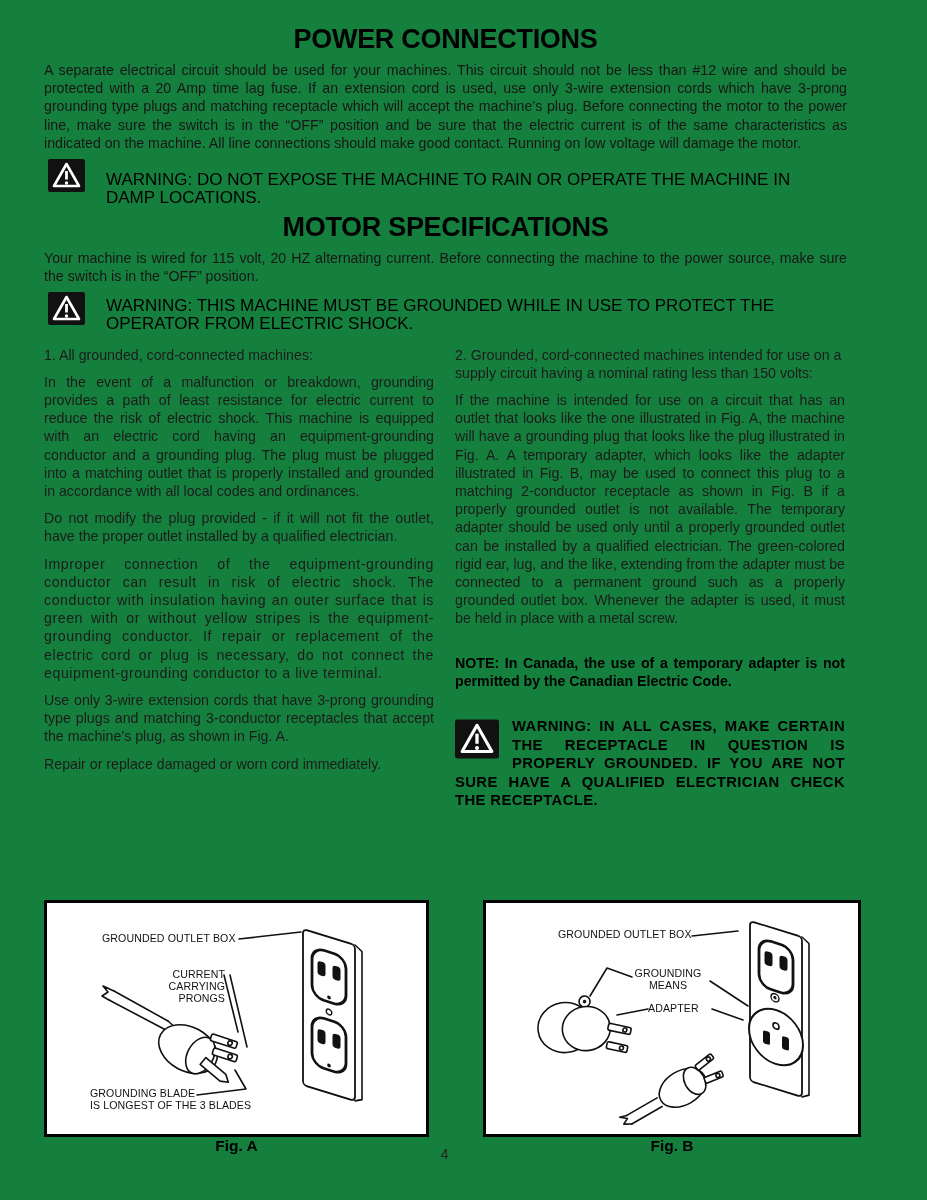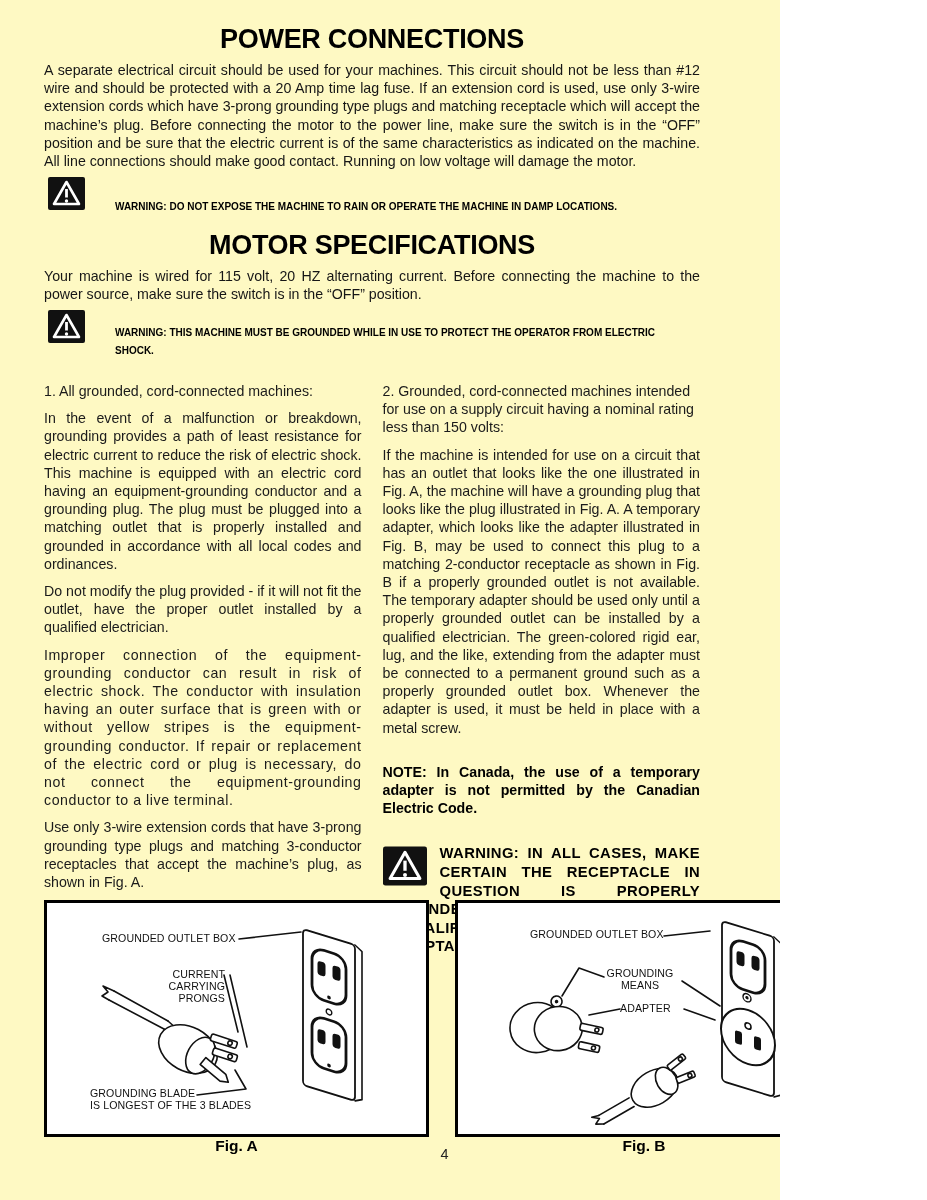--- a/index.html
+++ b/index.html
@@ -2,51 +2,51 @@
 <html><head>
 <meta charset="utf-8">
 <style>
   * { box-sizing: border-box; }
   html,body { margin:0; padding:0; background:#ffffff; }
   body {
     width:927px; height:1200px;
     font-family:"Liberation Sans","DejaVu Sans",sans-serif;
     color:#1b1b1b;
   }
-  .page { position:relative; width:780px; height:1200px; background:#fef9c3;
+  .page { position:relative; width:927px; height:1200px; background:#15803d;
           padding:24px 80px 0 44px; overflow:hidden; }
 
   .h-title { font-size:27px; line-height:31px; font-weight:700; text-align:center;
              color:#000; letter-spacing:-0.3px; margin:0; }
   .h-title.power { margin-bottom:6px; }
   .h-title.motor { margin-top:1px; margin-bottom:6px; }
   .h-title.grounding { margin-top:9px; margin-bottom:8px; }
 
   .body-text { font-size:14.2px; line-height:18.2px; text-align:justify; margin:0; color:#161616; }
 
   .warn-row { display:flex; gap:17px; margin:7px 0 0 4px; align-items:flex-start; }
   .warn-icon { flex:none; }
   .warn-icon svg { display:block; }
-  .warn-text { font-weight:700; font-size:10px; line-height:17.8px; margin:13px; color:#000; }
+  .warn-text { font-weight:400; font-size:17px; line-height:17.8px; margin:4px; color:#000; }
   .warn-row.single .warn-text { padding-top:8px; }
   .warn-row.double .warn-text { padding-top:1px; }
 
   .columns { display:flex; gap:21px; margin-top:9px; }
   .col { width:390px; font-size:14.2px; line-height:18.2px; text-align:justify; }
   .col p { margin:0 0 9px; }
   .col p.col-head { text-align:left; }
   .col p.spread { letter-spacing:0.55px; }
   .col p.note { font-weight:700; color:#000; margin-top:26px; }
   .col-warning { margin-top:27px; }
   .col-warning::after { content:""; display:block; clear:both; }
   .warn-float { float:left; margin:2px 13px 2px 0; }
   .col-warning p { font-weight:700; color:#000; font-size:14.8px; line-height:18.6px;
                    letter-spacing:0.4px; margin:0; text-align:justify; }
 
-  .figures { position:absolute; left:44px; top:900px; display:flex; gap:26px; }
+  .figures { position:absolute; left:44px; top:900px; display:flex; gap:54px; }
   .figure { margin:0; }
   .fig-box { position:relative; border:3px solid #000; background:#fff; }
   .fig-box.a { width:385px; height:237px; }
   .fig-box.b { width:378px; height:237px; }
   .fig-box svg.art { position:absolute; left:0; top:0; }
   .fig-label { position:absolute; font-size:10.6px; line-height:12px; letter-spacing:0.1px;
                color:#111; white-space:pre-line; }
   .fig-label.ra { text-align:right; }
   .fig-label.ca { text-align:center; }
   .fig-caption { text-align:center; font-weight:700; font-size:15.5px; color:#000; }

